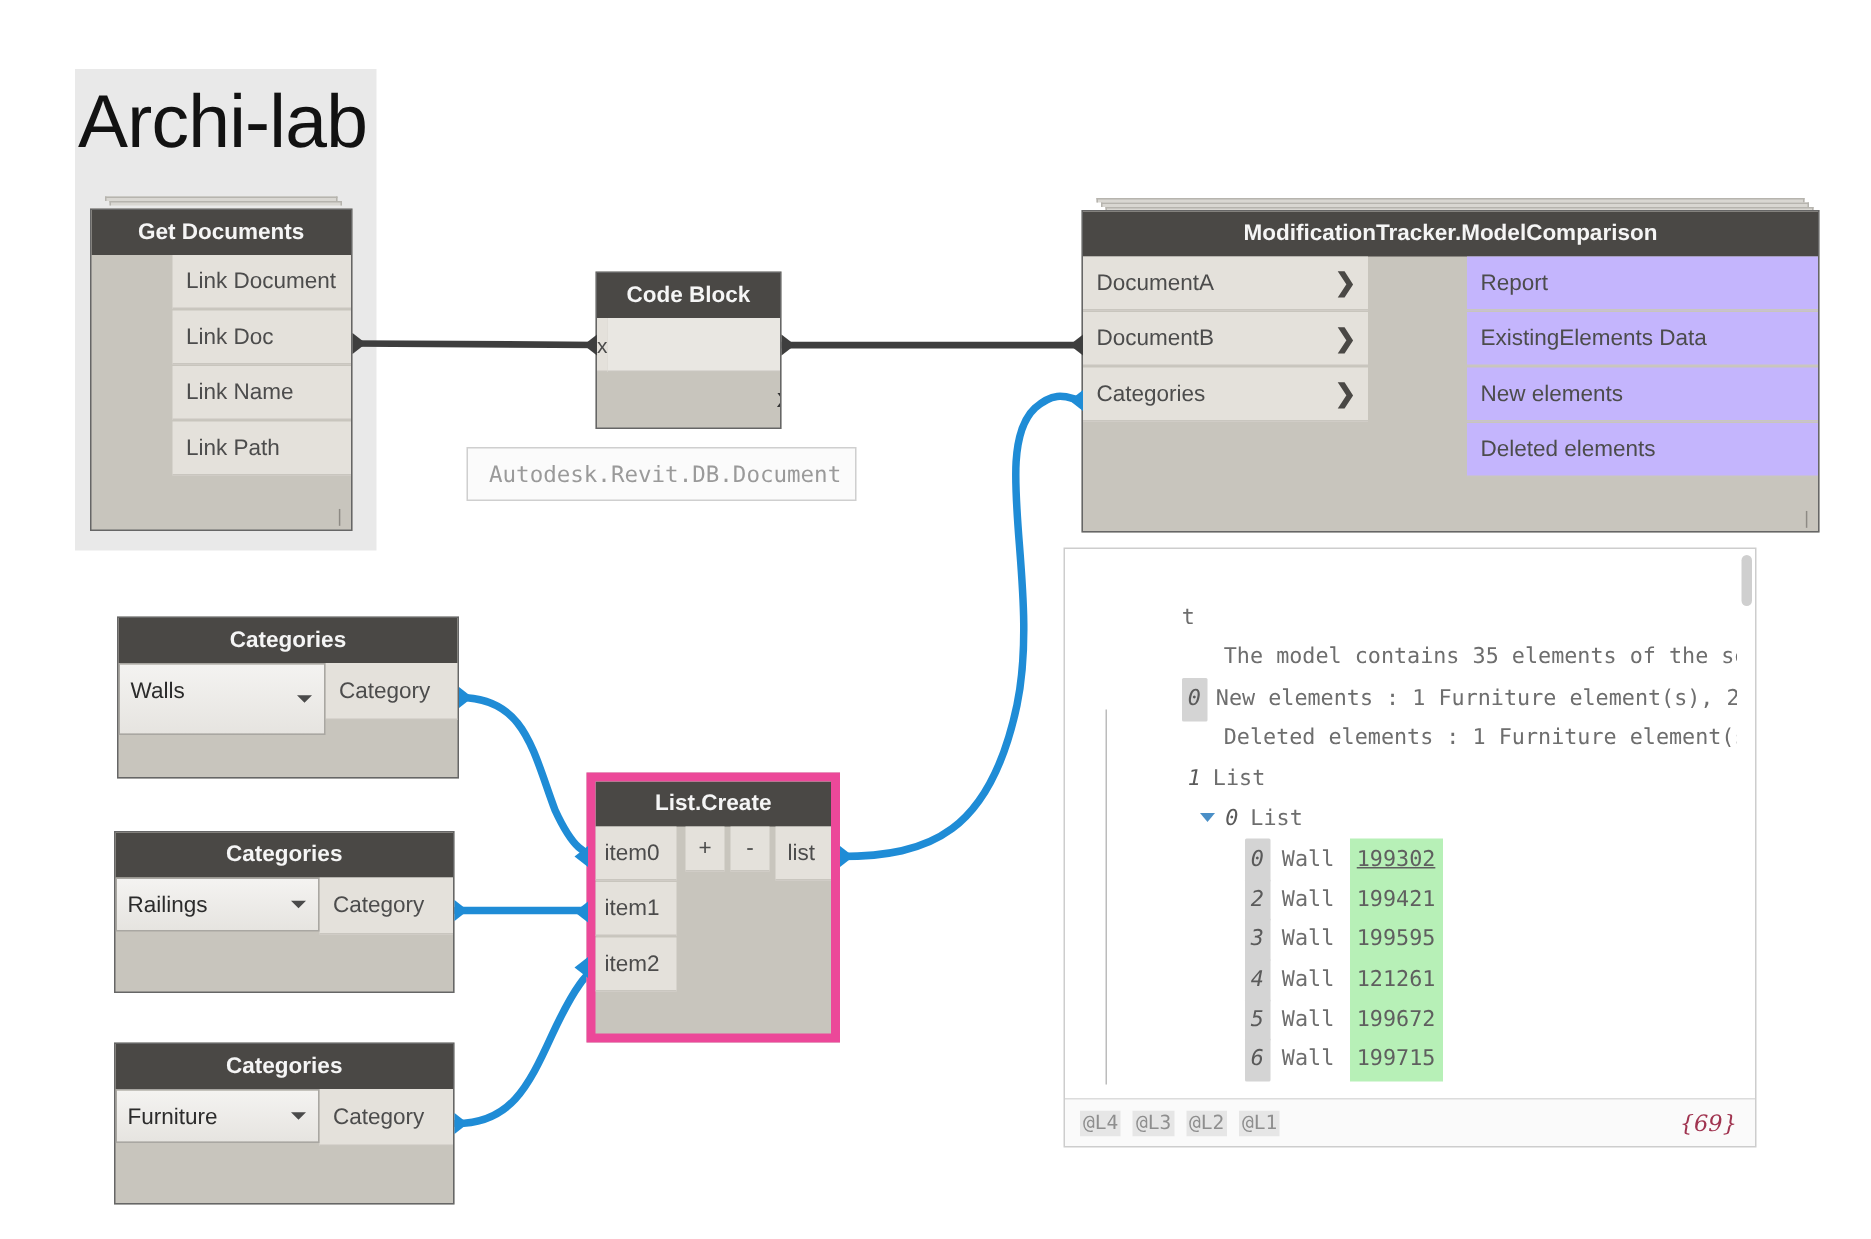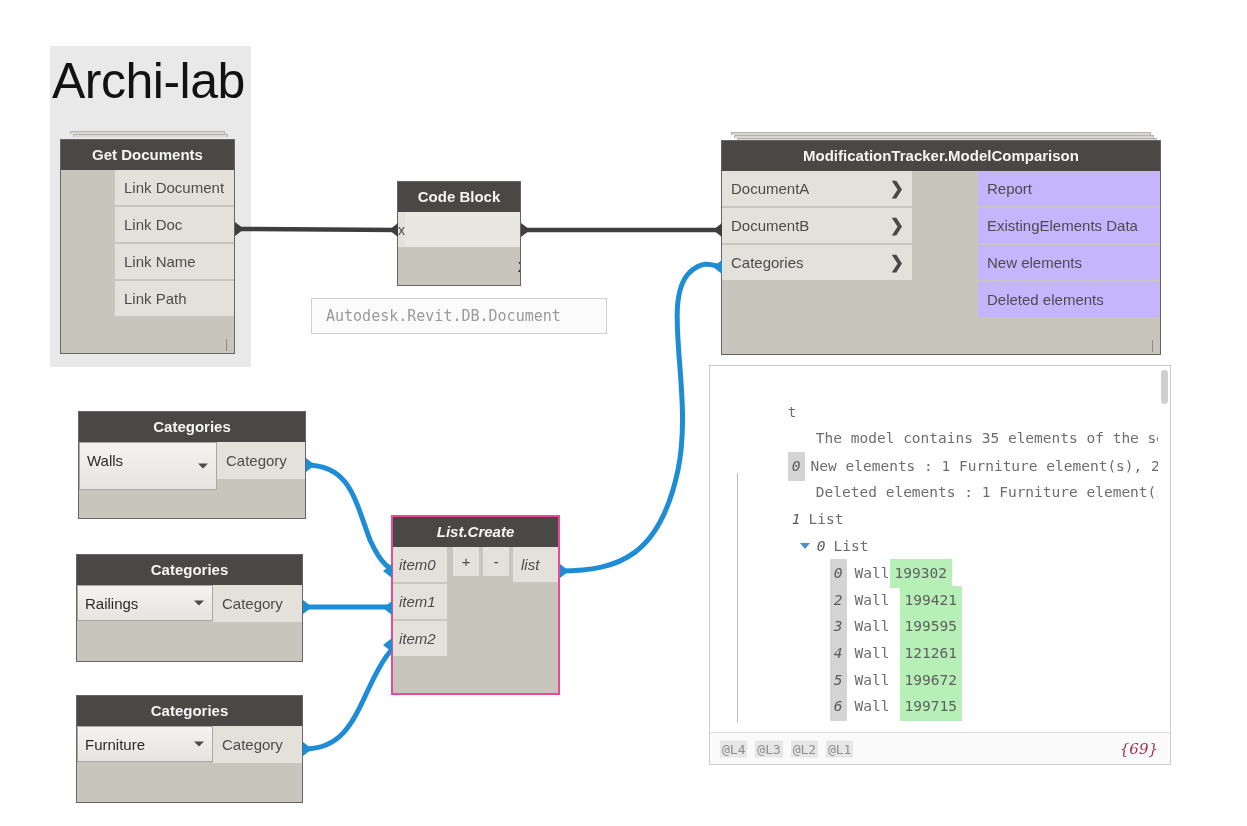--- a/index.html
+++ b/index.html
@@ -33,21 +33,21 @@
   .node-stack i {
     position: absolute; display: block; height: 3px;
     background: #d9d7d2; border: 1px solid #b6b4ae; border-bottom: none;
   }
   .node-body {
     position: relative;
     background: #c8c5bd;
     border: 1px solid #666666;
     overflow: hidden;
   }
-  .node-body.selected { border: 2px solid #ec4899; font-style: italic; }
+  .node-body.selected { border: 6px solid #ec4899; }
   .node-header {
     background: #4a4845; color: #f5f5f5;
     font-size: 15px; font-weight: bold;
     text-align: center;
     line-height: 30px; height: 30px;
     white-space: nowrap; overflow: hidden;
   }
 
   
   .ports { position: relative; }
@@ -242,23 +242,23 @@
         <div class="cb-code">
           <span>x[</span>
         </div>
 
       </div>
     </div>
   </div>
   <div class="pmark in-dark" style="left:389px; top:223px;"></div>
   <div class="pmark out-dark" style="left:521px; top:223px;"></div>
 
-  <div class="type-label" style="left:311px; top:298px; width:296px;">Autodesk.Revit.DB.Document</div>
-
-  <div class="node" style="left:721px; top:140px; width:440px;">
+  <div class="type-label" style="left:311px; top:298px; width:260px;">Autodesk.Revit.DB.Document</div>
+
+  <div class="node" style="left:721px; top:140px; width:492px;">
     <div class="node-stack">
       <i style="left:2px; right:2px; top:0px;"></i>
       <i style="left:5px; right:-1px; top:3px;"></i>
       <i style="left:8px; right:-4px; top:6px;"></i>
     </div>
     <div class="node-body" style="height:215px;">
       <div class="node-header">ModificationTracker.ModelComparison</div>
       <div class="ports" style="height:185px;">
 
         <div class="port" style="left:0; width:190px; top:0;">
@@ -368,21 +368,21 @@
 
       <div class="wline" style="padding-left:0;">
         <span class="widx plain">1</span><span style="margin-left:4px;">List</span>
       </div>
 
       <div class="wline" style="padding-left:12px;">
         <span class="wcaret"></span><span class="widx plain" style="margin-left:3px;">0</span><span style="margin-left:4px;">List</span>
       </div>
 
       <div class="wline" style="padding-left:42px;">
-        <span class="widx">0</span><span style="margin-left:8px;">Wall</span><span class="wval" style="">199302</span>
+        <span class="widx">0</span><span style="margin-left:8px;">Wall</span><span class="wval" style="margin-left:10px;text-decoration:underline;">199302</span>
       </div>
       <div class="wline" style="padding-left:42px;">
         <span class="widx">2</span><span style="margin-left:8px;">Wall</span><span class="wval" style="margin-left:10px;">199421</span>
       </div>
       <div class="wline" style="padding-left:42px;">
         <span class="widx">3</span><span style="margin-left:8px;">Wall</span><span class="wval" style="margin-left:10px;">199595</span>
       </div>
       <div class="wline" style="padding-left:42px;">
         <span class="widx">4</span><span style="margin-left:8px;">Wall</span><span class="wval" style="margin-left:10px;">121261</span>
       </div>

